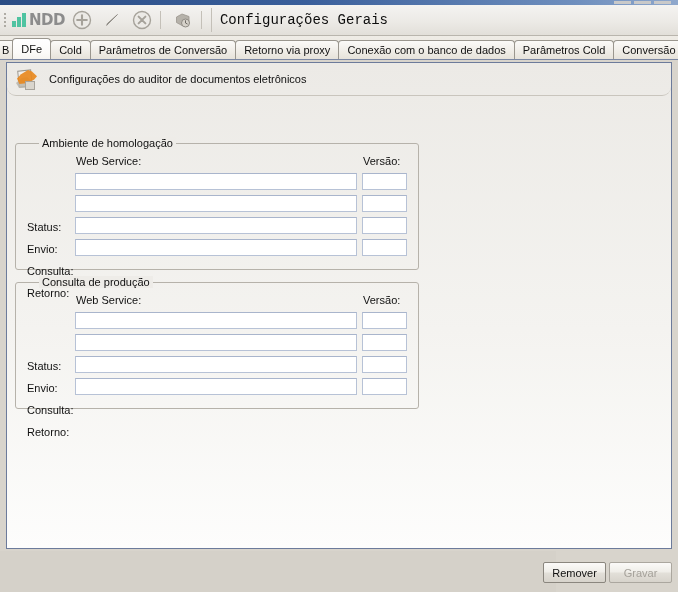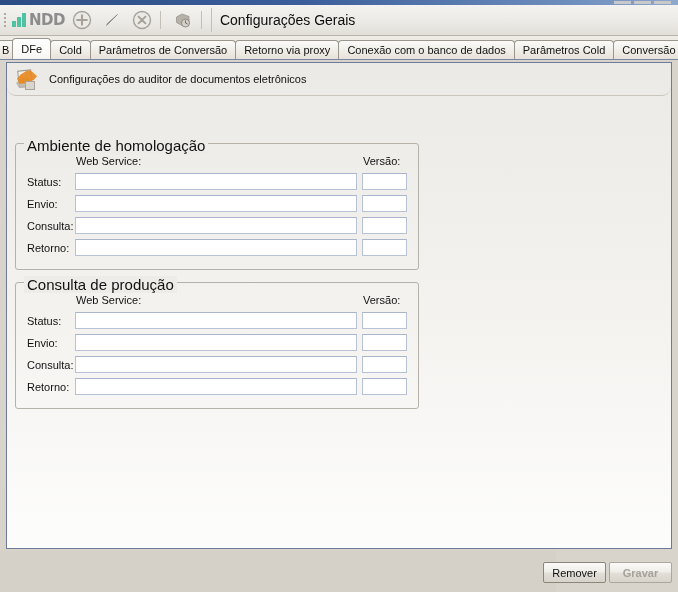--- a/index.html
+++ b/index.html
@@ -59,21 +59,21 @@
 
   .tb-ico {
     width: 26px; height: 26px; margin-left: 4px;
     display: flex; align-items: center; justify-content: center;
   }
   .tb-sep { width:1px; height:18px; background:#c4c0b8; margin:0 5px; }
 
   .title-sep { width:1px; height:24px; background:#c4c0b8; margin:0 8px 0 4px; }
   .app-title {
     font-size: 14px; color: #0d0d0d;
-    font-family: Liberation Sans, sans-serif;
+    font-family: Liberation Mono, monospace;
   }
 
   
   .tabstrip {
     position: absolute; left: 0; top: 36px; width: 678px; height: 24px;
     background: linear-gradient(to bottom, #efece6 0%, #e6e2da 100%);
     display: flex; align-items: flex-end;
     overflow: hidden;
     border-bottom: 1px solid #7b87a3;
   }
@@ -145,30 +145,30 @@
 
   .panel-body { position: relative; padding: 0; }
 
   
   .group {
     position: absolute;
     border: 1px solid #b6b2aa;
     border-radius: 3px;
   }
   .group-legend {
-    position: absolute; top: -7px; left: 8px;
+    position: absolute; top: -7px; left: 23px;
     background: #eeece8;
     padding: 0 3px;
-    font-size: 15px; color: #111;
+    font-size: 11px; color: #111;
   }
   .col-head {
     position: absolute; font-size: 11px; color: #111;
   }
   .row-label {
-    position: absolute; font-size: 11px; color: #111; text-align: left;
+    position: absolute; font-size: 11px; color: #111; text-align: left; margin-top: 45px;
   }
   .tbox {
     position: absolute;
     background: #ffffff;
     border: 1px solid #b7c2d6;
     border-top-color: #a9b5cc;
     height: 17px;
     outline: none;
     font-family: "Liberation Sans", sans-serif;
     font-size: 11px;
@@ -330,16 +330,16 @@
         <div class="row-label" style="left:11px; top:98px;">Retorno:</div>
         <input class="tbox" style="left: 59px; top: 95px; width: 282px;" type="text" value="">
         <input class="tbox" style="left: 346px; top: 95px; width: 45px;" type="text" value="">
       </div>
 
     </div>
   </div>
 
   <div class="bottombar">
     <button class="btn" style="left:543px;">Remover</button>
-    <button class="btn disabled" style="left:609px;font-weight:bold;" disabled="">Gravar</button>
+    <button class="btn disabled" style="left:609px;" disabled="">Gravar</button>
   </div>
 
 </div>
 
 </body></html>

